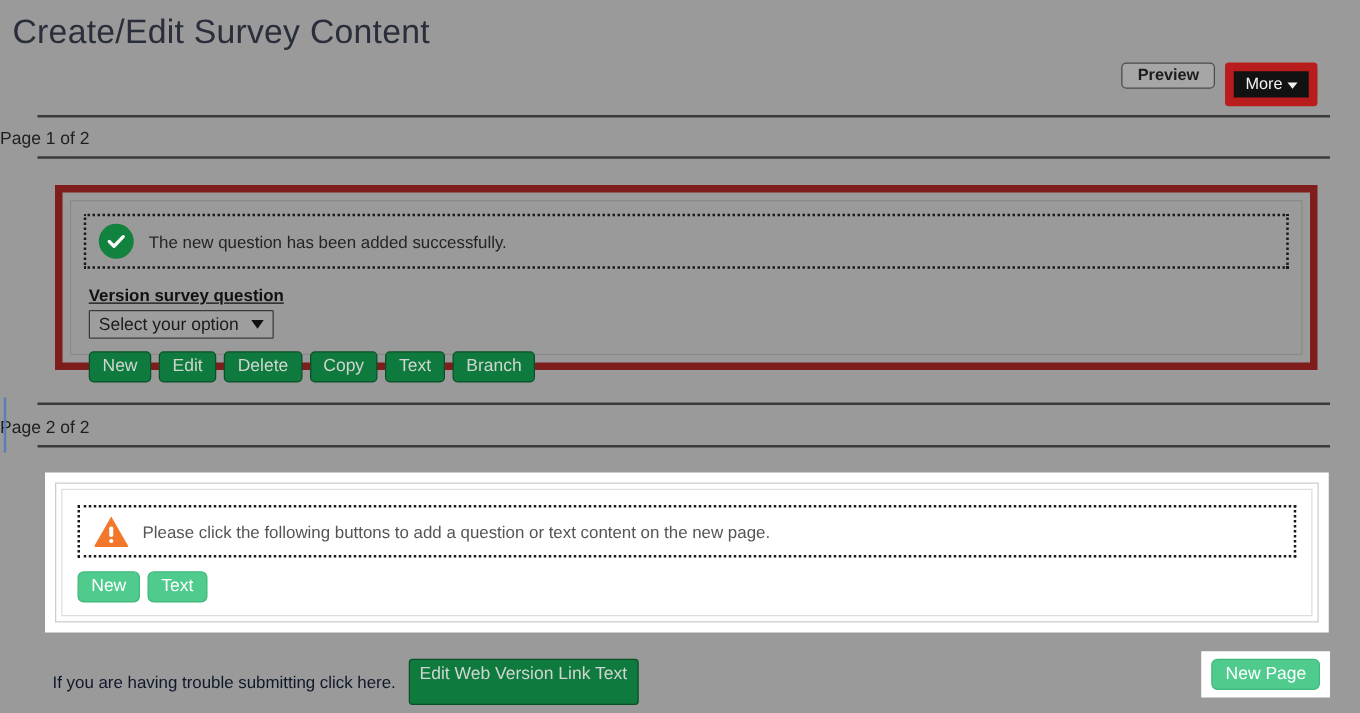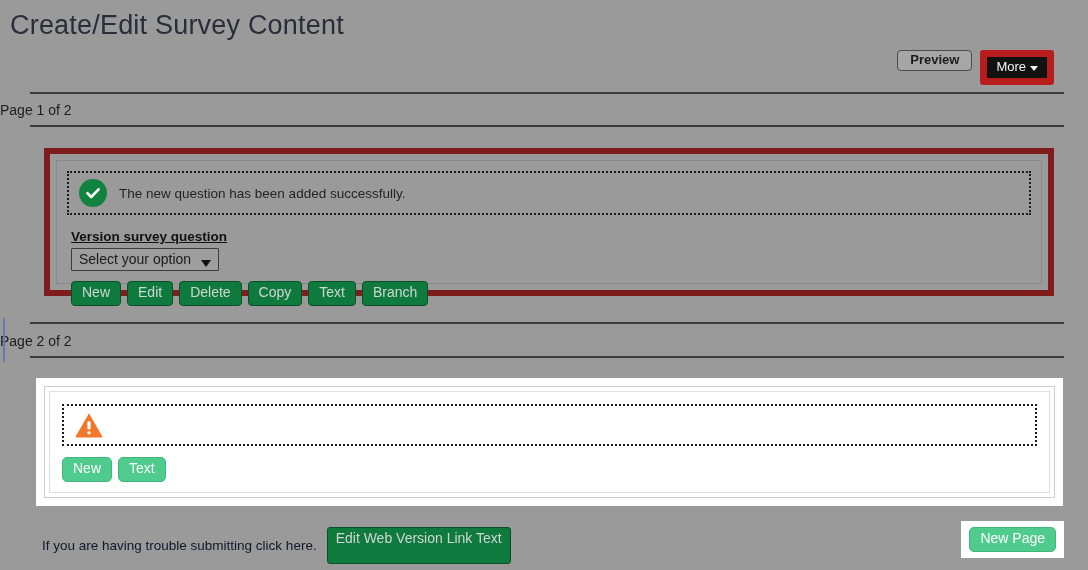--- a/index.html
+++ b/index.html
@@ -139,21 +139,21 @@
   .q-label {
     font-size: 13.5px;
     font-weight: bold;
     color: #121212;
     margin: 14px 0 4px 4px;
     text-decoration: underline;
   }
   .q-select {
     margin-left: 4px;
     display: inline-flex;
-    align-items: flex-end;
+    align-items: center;
     gap: 10px;
     background: #9e9e9e;
     border: 1px solid #3c3c3c;
     border-radius: 1px;
     font-size: 14px;
     color: #1b1b1b;
     padding: 2px 7px 3px 7px;
     cursor: pointer;
   }
   .select-caret {
@@ -338,20 +338,21 @@
     <div class="page2-inner">
 
       <div class="warn-box">
         <span>
           <svg class="warn-icon" viewBox="0 0 30 28" aria-hidden="true">
             <path d="M15 2.2 L28.2 25.2 Q29 26.6 27.4 26.6 L2.6 26.6 Q1 26.6 1.8 25.2 Z" fill="#f2772a"></path>
             <rect x="13.4" y="10.2" width="3.2" height="8.4" rx="1.4" fill="#ffffff"></rect>
             <rect x="13.4" y="20.2" width="3.2" height="3.2" rx="1.4" fill="#ffffff"></rect>
           </svg>
         </span>
+        <span class="warn-text">Please click the following buttons to add a question or text content on the new page.</span>
       </div>
 
       <div class="btn-row2">
         <button class="btn-green-light">New</button>
         <button class="btn-green-light">Text</button>
       </div>
 
     </div>
   </div>
 </div>

